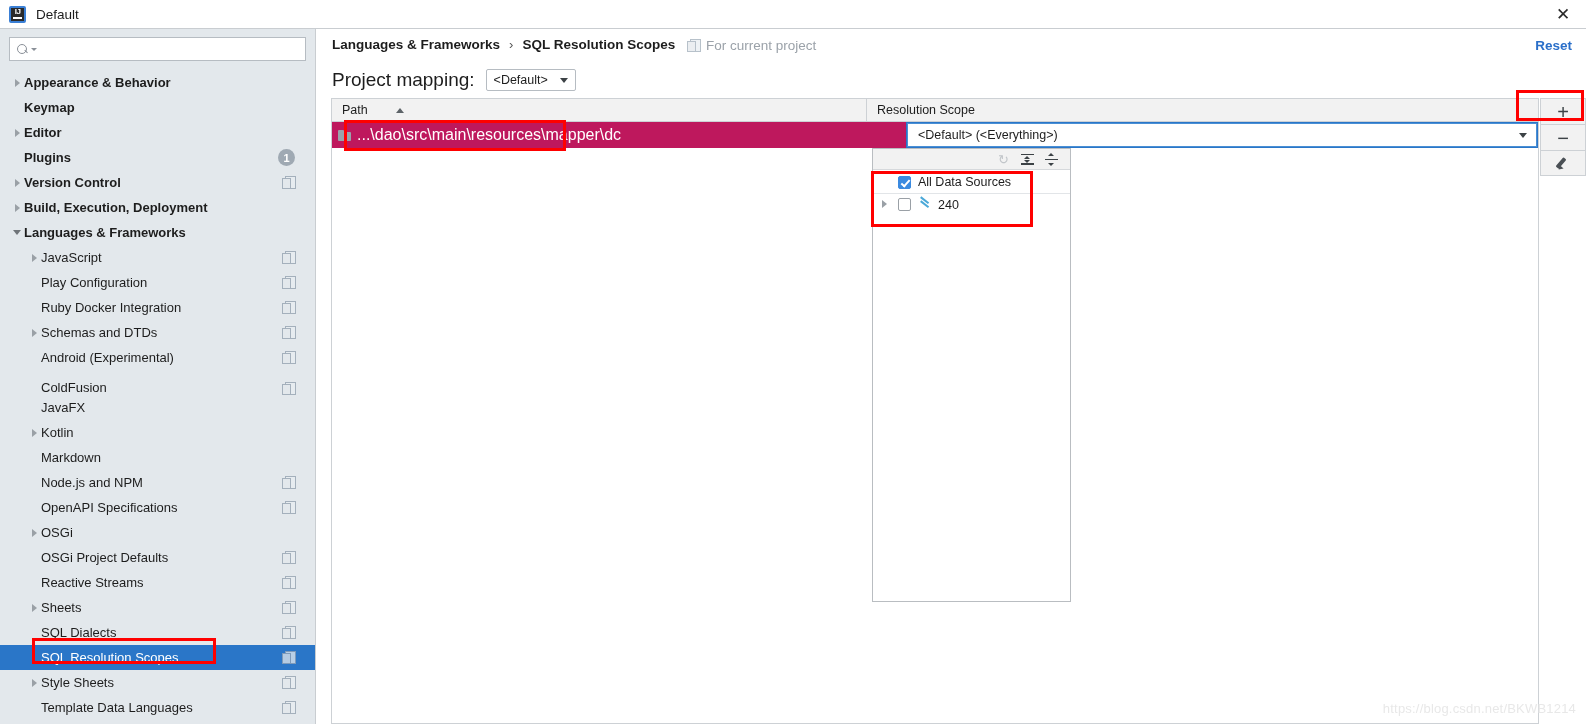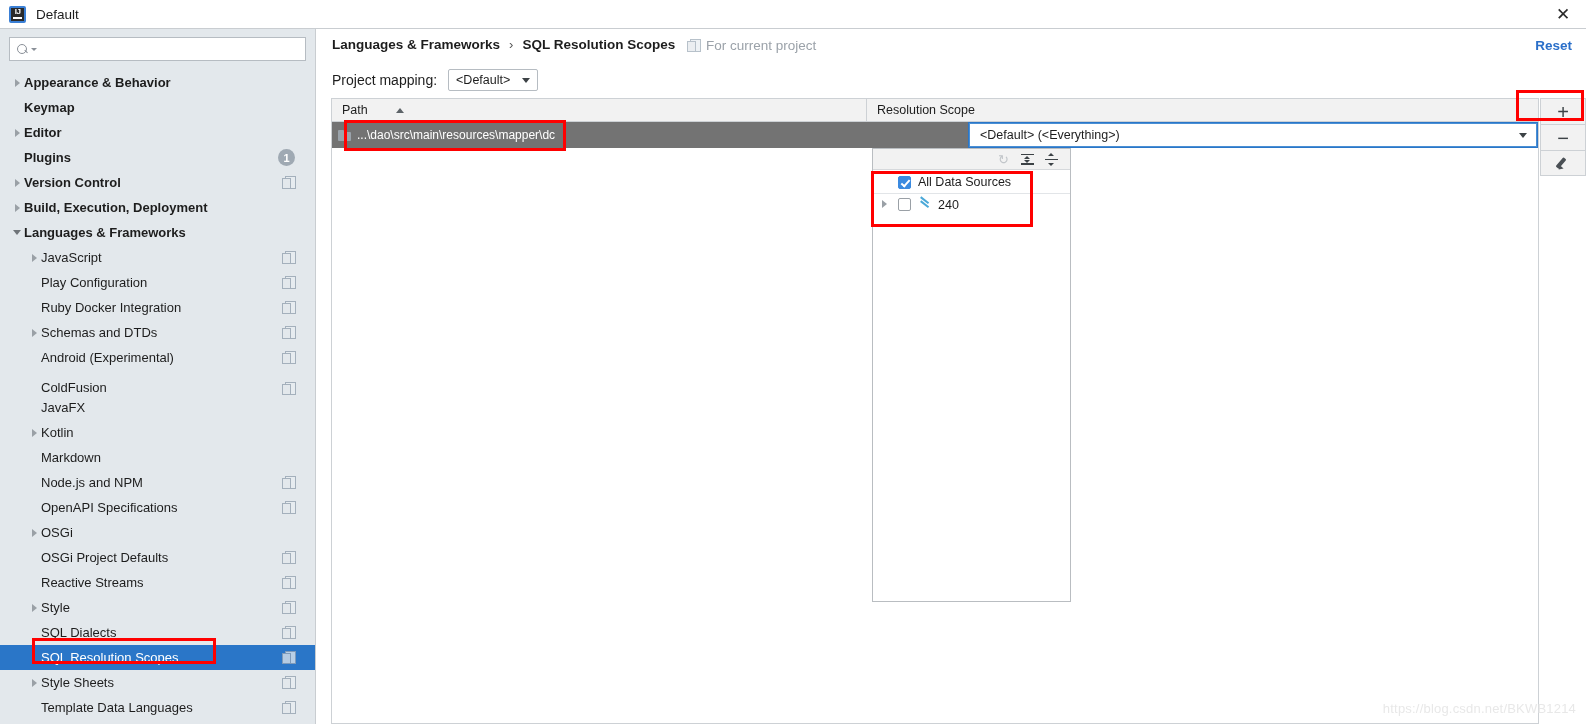--- a/index.html
+++ b/index.html
@@ -131,21 +131,21 @@
   .for-project .mod-icon { opacity:0.7; }
   .reset-link {
     position:absolute; right:14px; top:9px;
     font-size:13.5px; font-weight:bold; color:#2a6fc9; cursor:default;
   }
 
   .mapping-row {
     position:absolute; left:15px; top:40px;
     display:flex; align-items:center; gap:11px;
   }
-  .mapping-label { font-size:14px; color:#1d1d1d; }
+  .mapping-label { font-size:19px; color:#1d1d1d; }
   .combo-sm {
     height:22px; min-width:84px; background:#fff;
     border:1px solid #b6bcc2; border-radius:2px;
     display:flex; align-items:center; padding:0 7px; gap:12px;
     font-size:12.5px; color:#1d1d1d; cursor:default;
   }
   .caret-dn {
     width:0; height:0;
     border-left:4.5px solid transparent; border-right:4.5px solid transparent;
     border-top:5px solid #3c4246;
@@ -165,22 +165,22 @@
     border-left:4px solid transparent; border-right:4px solid transparent;
     border-bottom:5px solid #5d6368;
   }
   .tbody {
     position:absolute; left:0; right:0; top:24px; bottom:0;
     border-left:1px solid #cdd1d5; border-right:1px solid #cdd1d5;
     border-bottom:1px solid #cdd1d5; background:#ffffff;
   }
   .trow { height:26px; display:flex; }
   .cell-path {
-    width:636px; display:flex; align-items:center; gap:6px;
-    padding-left:6px; background:#737373; color:#ffffff; font-size:12px;
+    width:574px; display:flex; align-items:center; gap:6px;
+    padding-left:6px; background:#be185d; color:#ffffff; font-size:16px;
     white-space:nowrap; overflow:hidden;
   }
   .folder-icon { width:13px; height:11px; position:relative; flex:0 0 auto; }
   .folder-icon:before {
     content:""; position:absolute; left:0; top:2px; width:13px; height:9px;
     background:#9aa3ab; border-radius:1px;
   }
   .folder-icon:after {
     content:""; position:absolute; left:0; top:0px; width:6px; height:3px;
     background:#9aa3ab; border-radius:1px 1px 0 0;
@@ -411,21 +411,21 @@
           <span class="mod-icon"></span>
         </div>
         <div class="node" style="padding-left: 28px;">
           <span class="arrow "></span>
           <span class="node-label">Reactive Streams</span>
           <span class="spacer"></span>
           <span class="mod-icon"></span>
         </div>
         <div class="node" style="padding-left: 28px;">
           <span class="arrow right"></span>
-          <span class="node-label">Style</span>
+          <span class="node-label">Sheets</span>
           <span class="spacer"></span>
           <span class="mod-icon"></span>
         </div>
         <div class="node" style="padding-left: 28px;">
           <span class="arrow "></span>
           <span class="node-label">SQL Dialects</span>
           <span class="spacer"></span>
           <span class="mod-icon"></span>
         </div>
         <div class="node sel" style="padding-left: 28px;">

